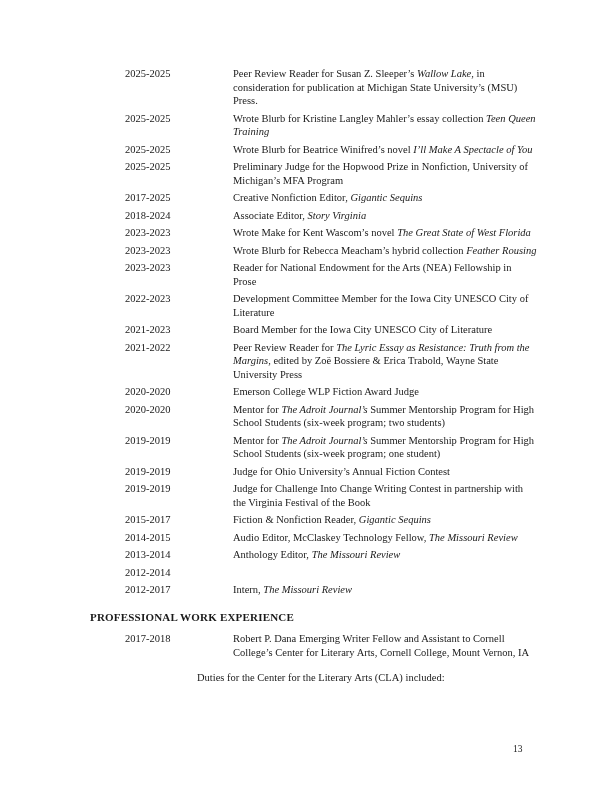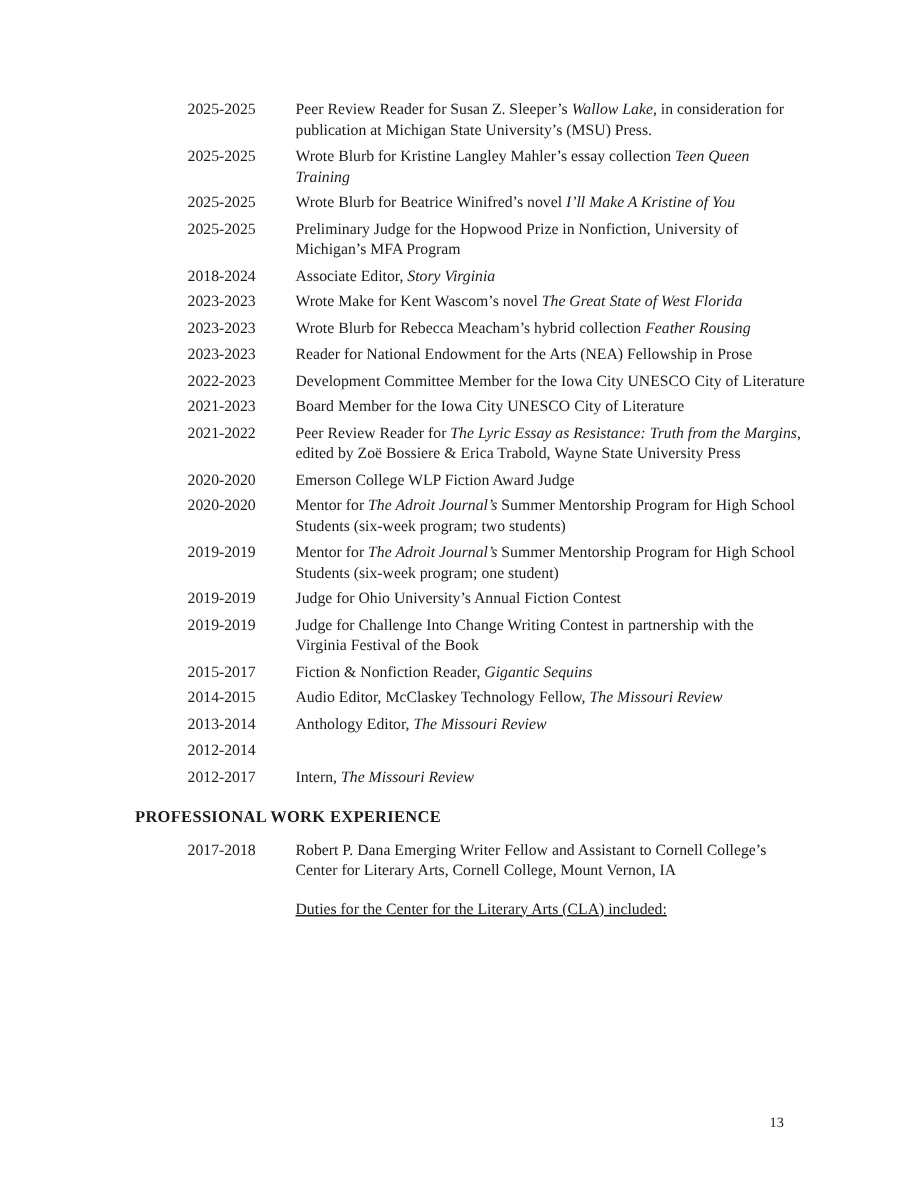--- a/index.html
+++ b/index.html
@@ -21,20 +21,21 @@
     left: 90px;
     top: 67px;
     width: 447px;
     font-size: 10.5px;
     line-height: 13.5px;
   }
   .entry {
     display: flex;
     padding-left: 35px;
     margin-bottom: 4px;
+    gap: 36px;
   }
   .years {
     width: 72px;
     flex-shrink: 0;
   }
   .desc {
     width: 340px;
   }
   .it {
     font-style: italic;
@@ -42,21 +43,20 @@
   .section-heading {
     font-weight: bold;
     font-size: 11px;
     letter-spacing: 0.2px;
     margin-top: 14px;
     margin-bottom: 8px;
   }
   .work-note {
     padding-left: 107px;
     margin-top: 12px;
-    text-decoration: underline;
   }
   .page-number {
     position: absolute;
     left: 513px;
     top: 744px;
     font-size: 9.5px;
   }
 </style>
 </head>
 <body>
@@ -68,25 +68,29 @@
         <div class="entry">
           <div class="years">2025-2025</div>
           <div class="desc"><span>Peer Review Reader for Susan Z. Sleeper’s </span><span class="it">Wallow Lake</span><span>, in consideration for publication at Michigan State University’s (MSU) Press.</span></div>
         </div>
         <div class="entry">
           <div class="years">2025-2025</div>
           <div class="desc"><span>Wrote Blurb for Kristine Langley Mahler’s essay collection </span><span class="it">Teen Queen Training</span></div>
         </div>
         <div class="entry">
           <div class="years">2025-2025</div>
-          <div class="desc"><span>Wrote Blurb for Beatrice Winifred’s novel </span><span class="it">I’ll Make A Kristine of You</span></div>
+          <div class="desc"><span>Wrote Blurb for Beatrice Winifred’s novel </span><span class="it">I’ll Make A Spectacle of You</span></div>
         </div>
         <div class="entry">
           <div class="years">2025-2025</div>
           <div class="desc"><span>Preliminary Judge for the Hopwood Prize in Nonfiction, University of Michigan’s MFA Program</span></div>
+        </div>
+        <div class="entry">
+          <div class="years">2017-2025</div>
+          <div class="desc"><span>Creative Nonfiction Editor, </span><span class="it">Gigantic Sequins</span></div>
         </div>
         <div class="entry">
           <div class="years">2018-2024</div>
           <div class="desc"><span>Associate Editor, </span><span class="it">Story Virginia</span></div>
         </div>
         <div class="entry">
           <div class="years">2023-2023</div>
           <div class="desc"><span>Wrote Make for Kent Wascom’s novel </span><span class="it">The Great State of West Florida</span></div>
         </div>
         <div class="entry">

